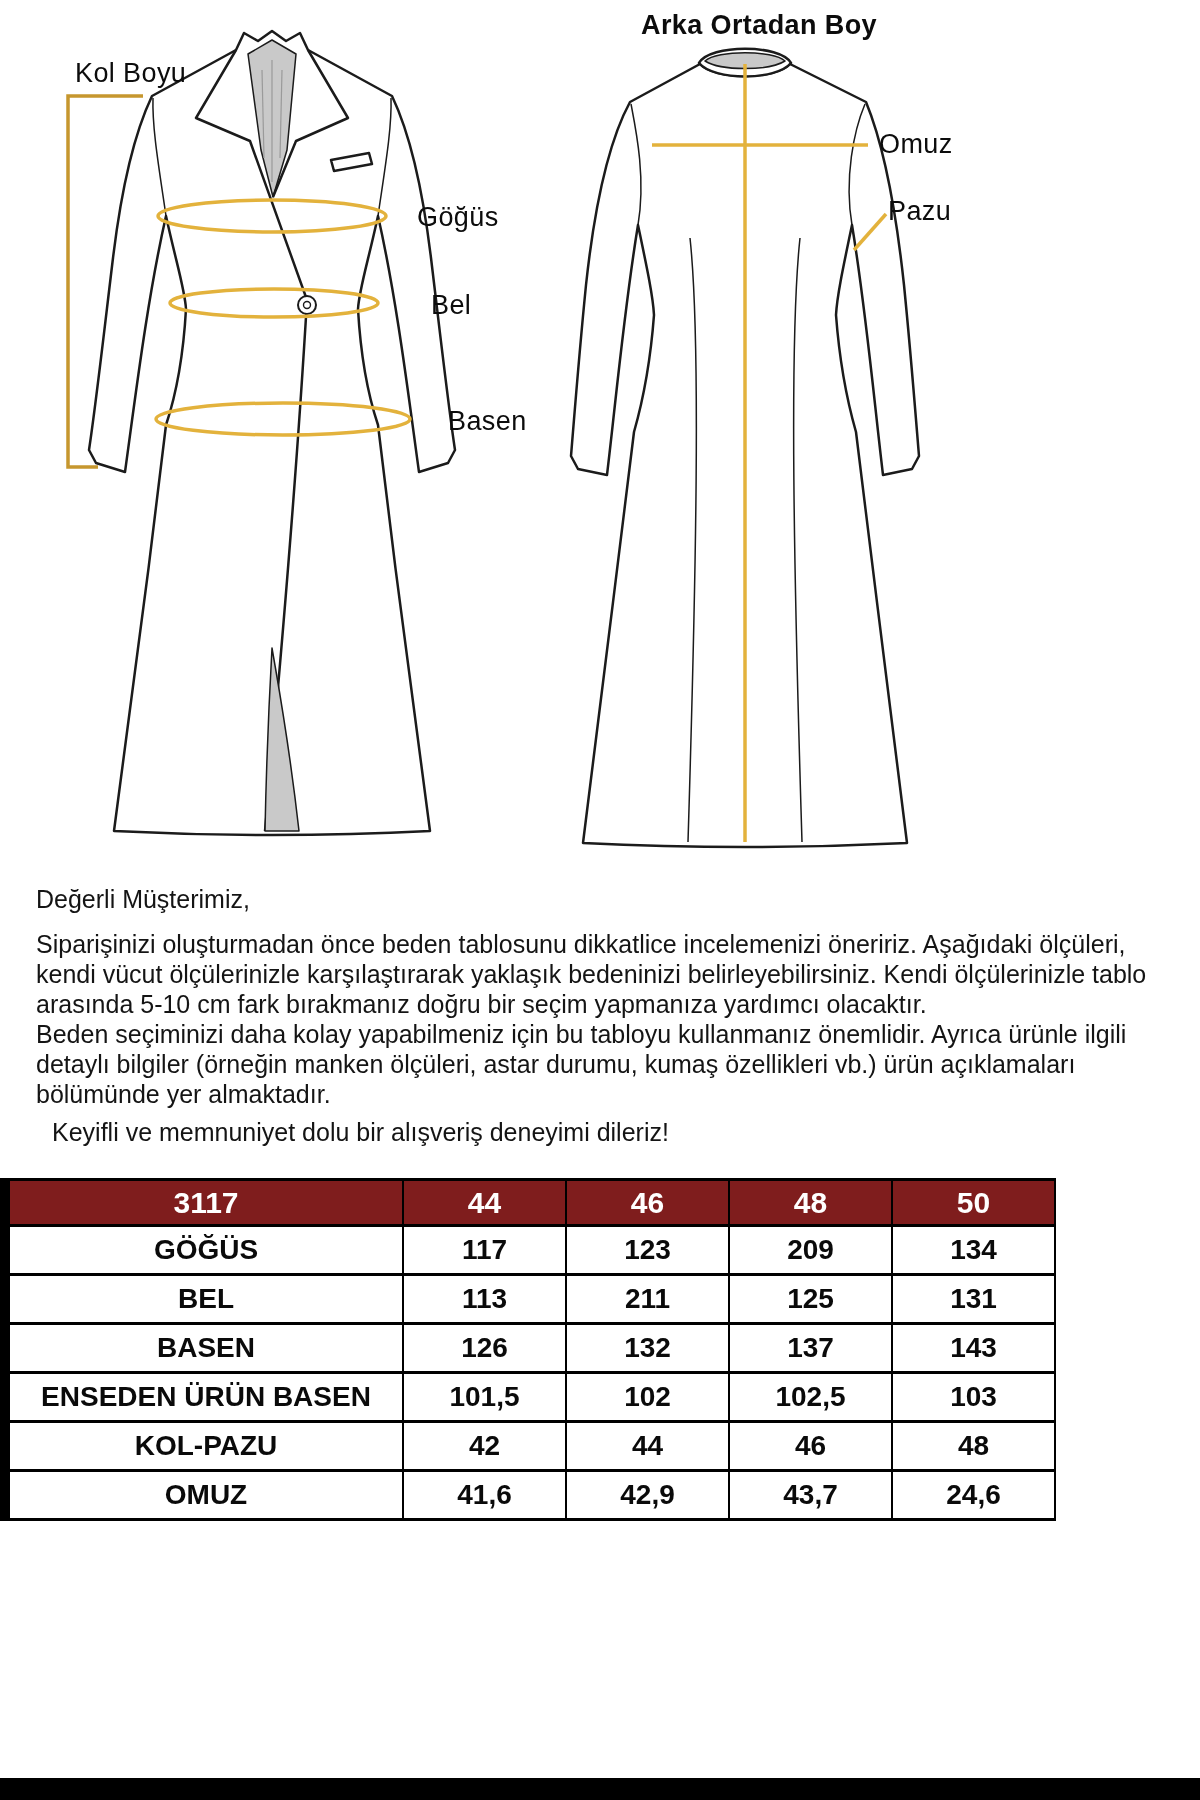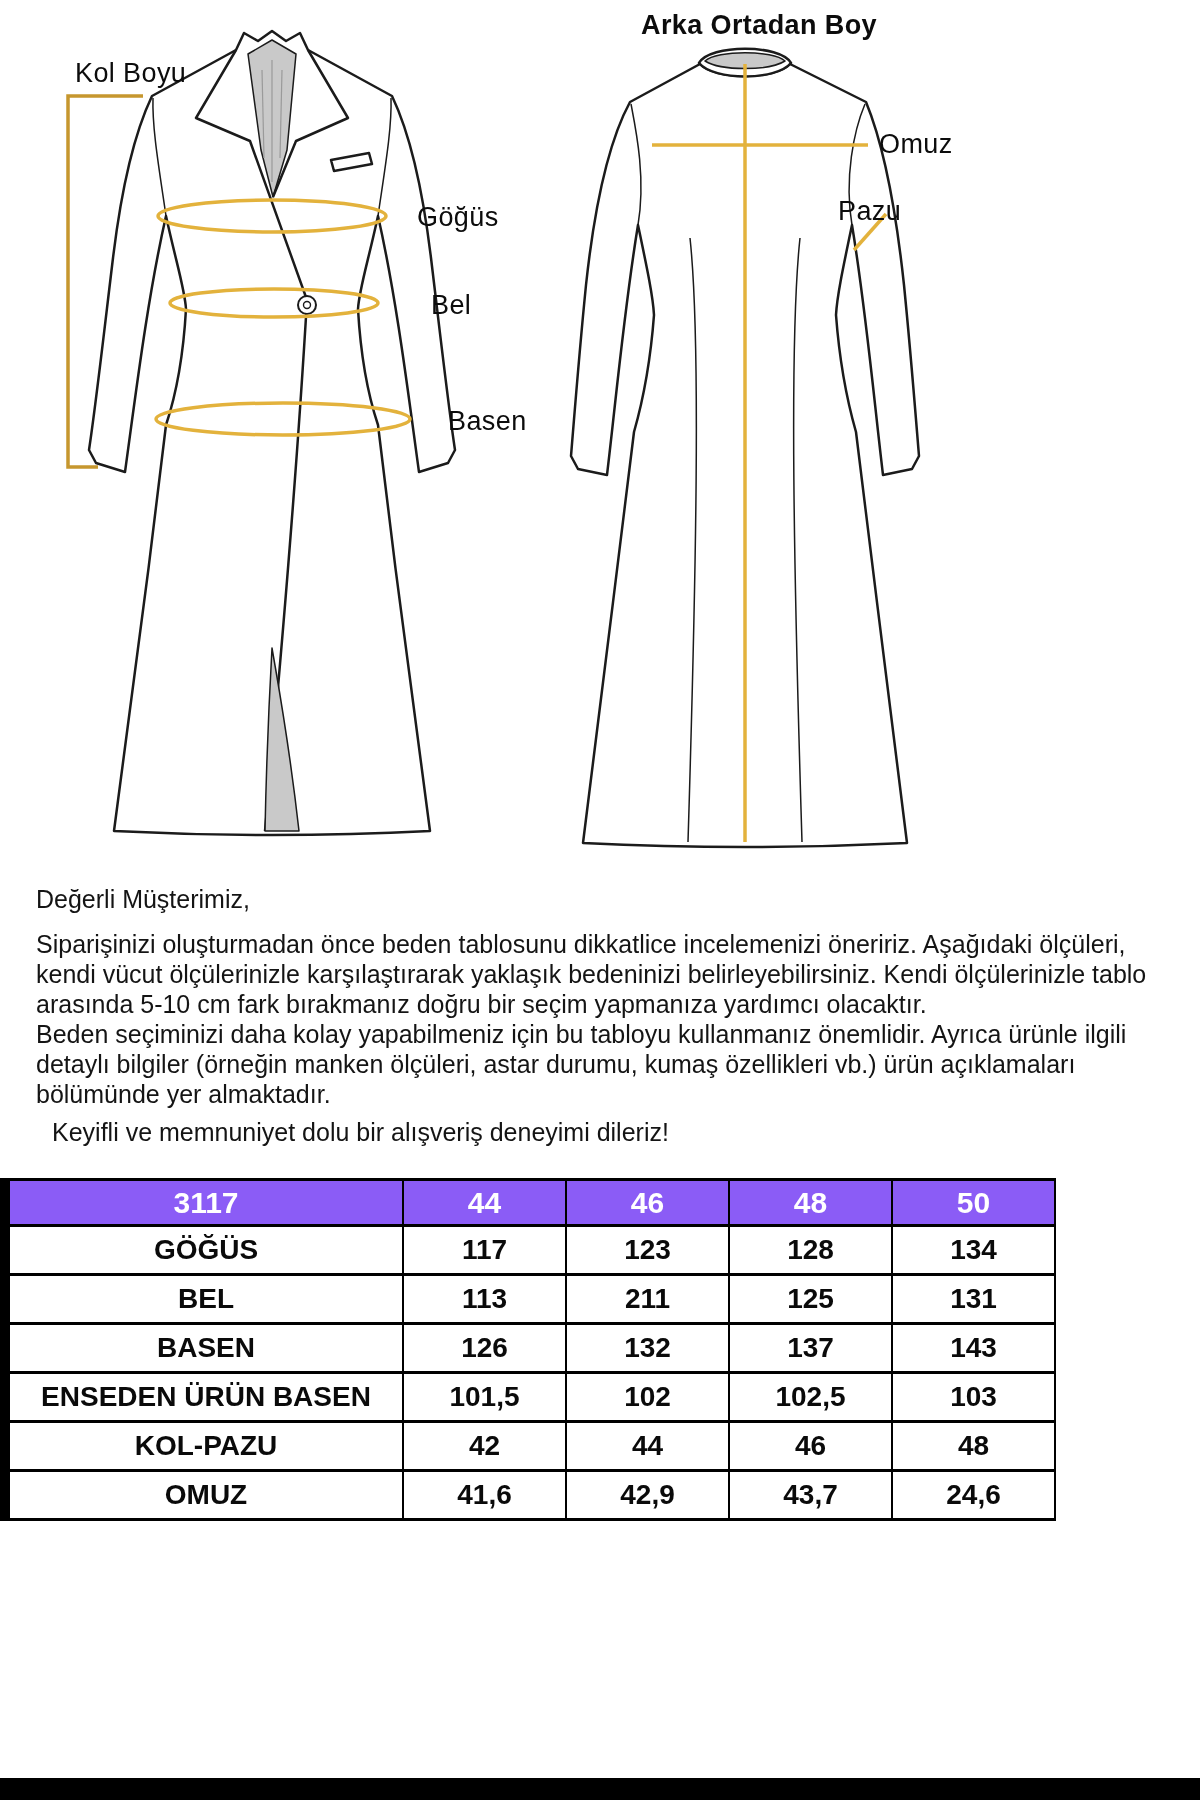--- a/index.html
+++ b/index.html
@@ -9,35 +9,35 @@
   
   .diagram{position:absolute;left:0;top:0;width:1200px;height:880px;}
   .diagram svg{position:absolute;left:0;top:0;}
   .dlabel{position:absolute;font-size:27px;color:#0c0c0c;letter-spacing:.4px;white-space:nowrap;}
   .lbl-kol{left:44px;top:58px;margin-left:31px;}
   .lbl-arka{left:641px;top:10px;font-weight:bold;}
   .lbl-gogus{left:417px;top:202px;}
   .lbl-bel{left:431px;top:290px;}
   .lbl-basen{left:448px;top:406px;}
   .lbl-omuz{left:879px;top:129px;}
-  .lbl-pazu{left:838px;top:196px;}
+  .lbl-pazu{left:888px;top:196px;}
 
   
   .text-section{position:absolute;left:36px;top:880px;width:1128px;
                 font-size:25px;line-height:30px;color:#141414;}
   .greeting{margin:4px 0 15px 0;}
   .para{margin:0;}
   .closing{margin:8px 0 0 16px;}
 
   
   .size-table{position:absolute;left:0;top:1178px;width:1050px;border-collapse:collapse;
               table-layout:fixed;border-left:10px solid #000;border-right:2px solid #000;}
   .size-table th,.size-table td{border:2px solid #000;border-top-width:3px;border-bottom-width:3px;
               text-align:center;font-weight:bold;padding:0;overflow:hidden;white-space:nowrap;}
-  .size-table thead th{background:#8b5cf6;color:#fff;height:43px;font-size:30px;border-color:#000;}
+  .size-table thead th{background:#7f1d1d;color:#fff;height:43px;font-size:30px;border-color:#000;}
   .size-table tbody td{height:46px;font-size:28px;color:#0a0a0a;background:#fff;}
 
   .bottom-bar{position:absolute;left:0;top:1778px;width:1200px;height:22px;background:#000;}
 </style>
 </head>
 <body>
 
 <div class="page">
 
   <div class="diagram">
@@ -155,21 +155,21 @@
         <th>46</th>
         <th>48</th>
         <th>50</th>
       </tr>
     </thead>
     <tbody>
       <tr>
         <td>GÖĞÜS</td>
         <td>117</td>
         <td>123</td>
-        <td>128</td>
+        <td>209</td>
         <td>134</td>
       </tr>
       <tr>
         <td>BEL</td>
         <td>113</td>
         <td>211</td>
         <td>125</td>
         <td>131</td>
       </tr>
       <tr>

